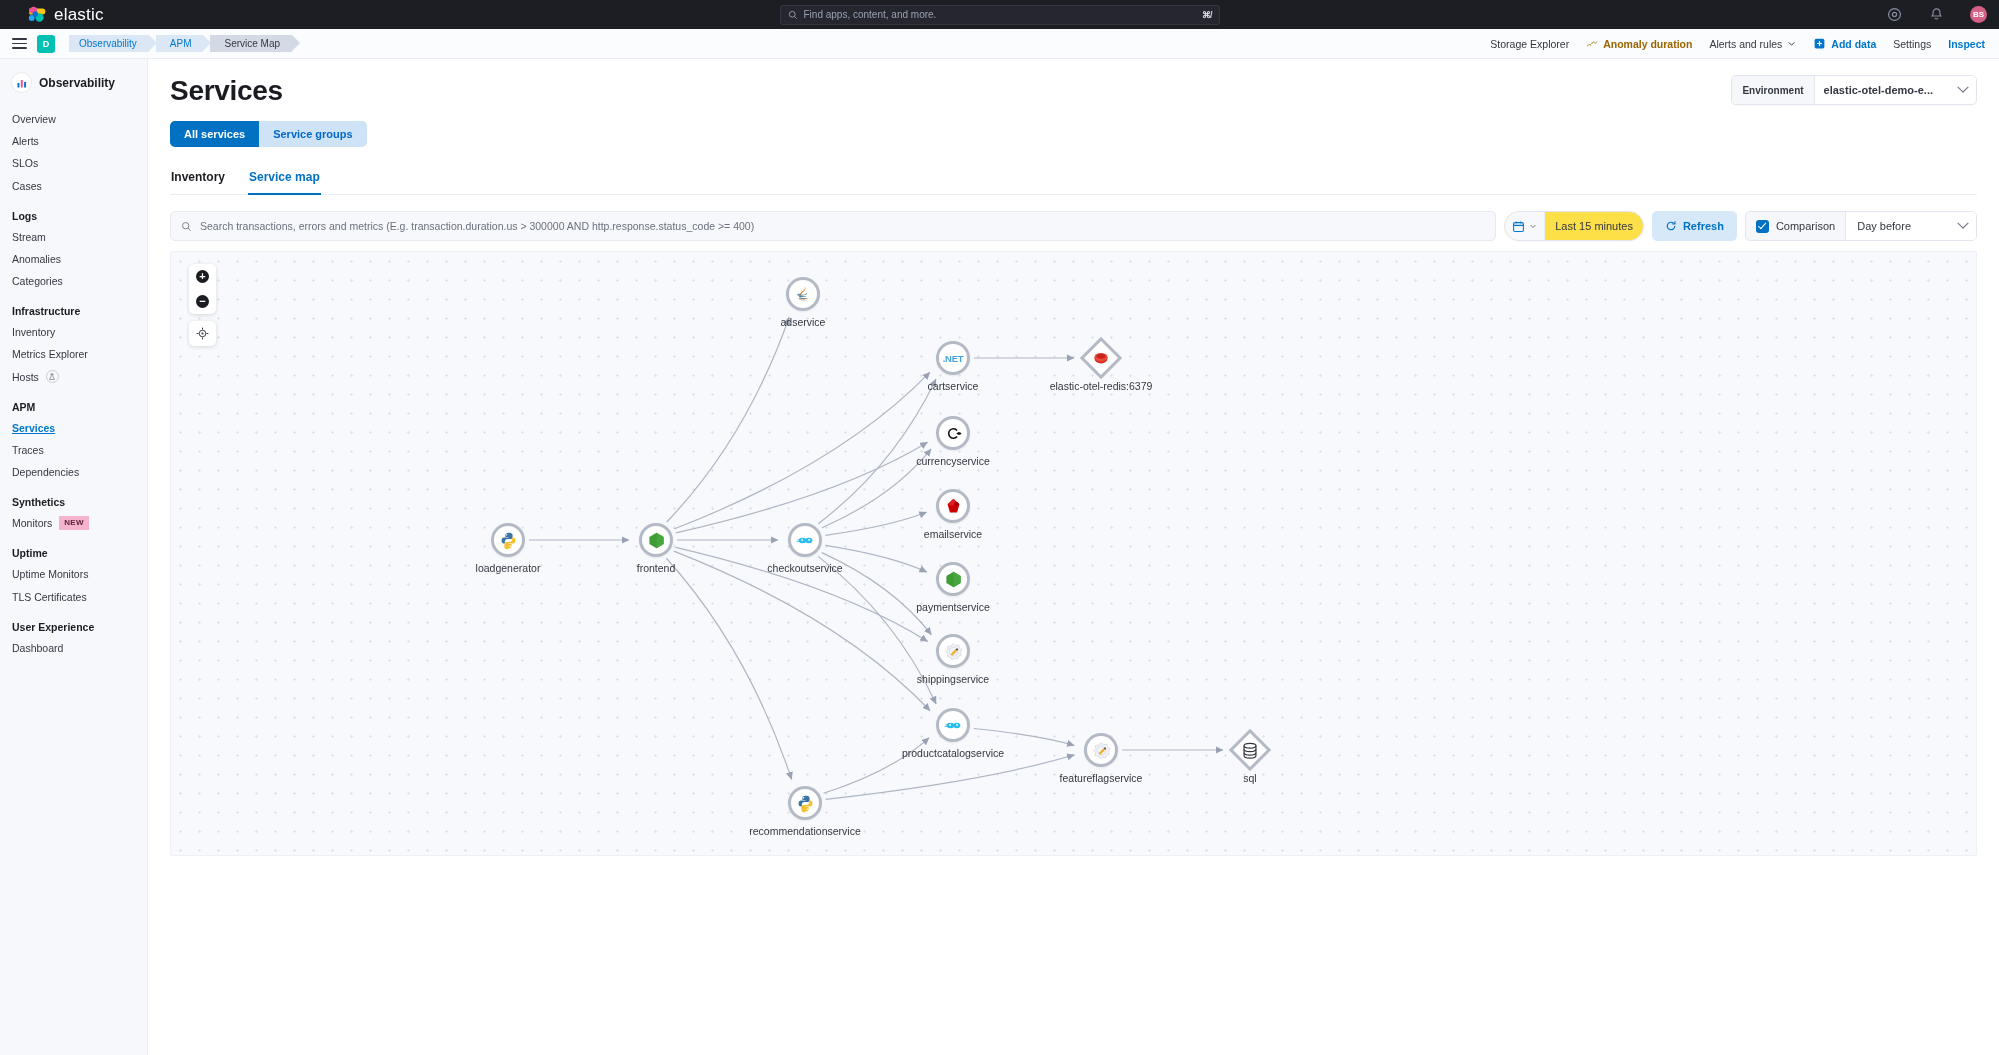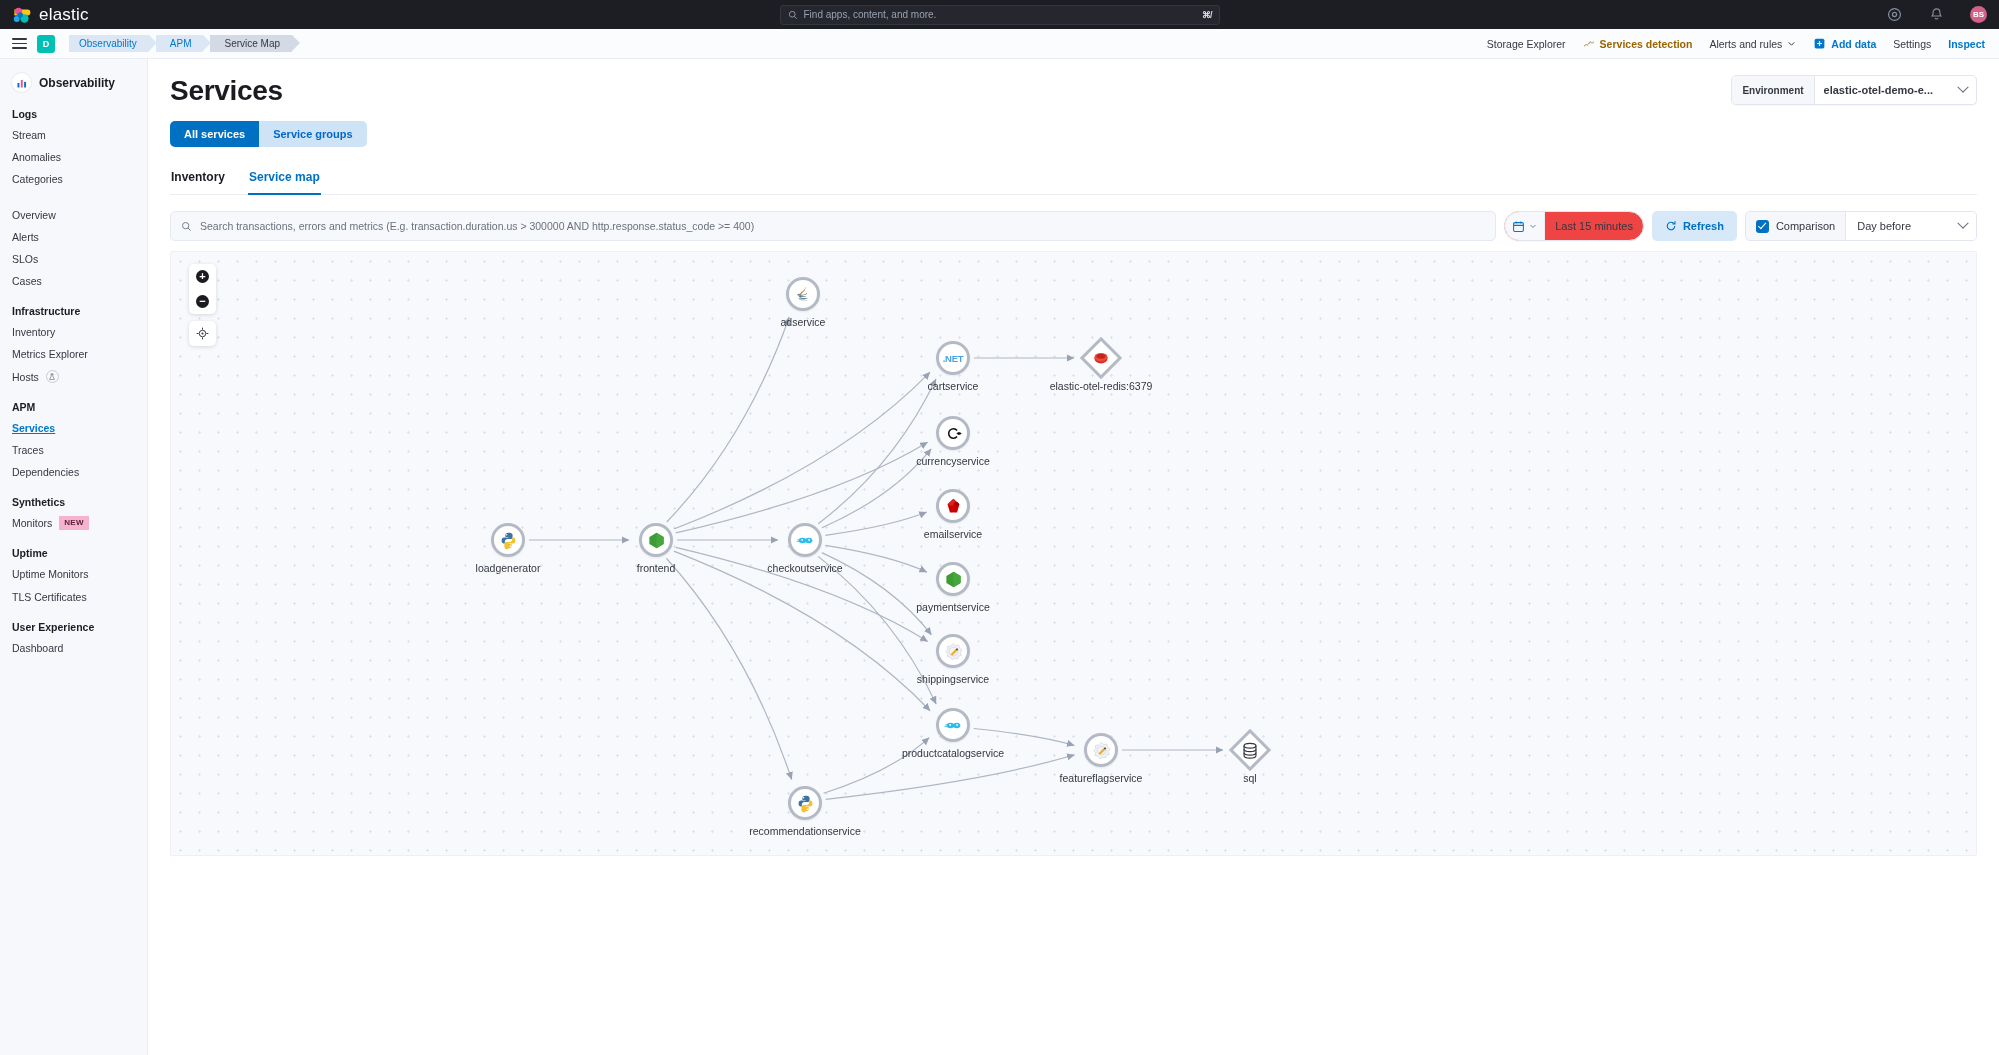--- a/index.html
+++ b/index.html
@@ -9,21 +9,21 @@
     background: #ffffff;
     overflow: hidden;
     -webkit-font-smoothing: antialiased;
   }
 
   
   .topbar {
     height: 29px; background: #1d1e24; display: flex;
     align-items: center; position: relative;
   }
-  .brand { display: flex; align-items: flex-end; gap: 8px; padding-left: 12px; }
+  .brand { display: flex; align-items: flex-start; gap: 8px; padding-left: 27px; }
   .brand-logo { width: 19px; height: 19px; position: relative; }
   .brand-name { color: #fff; font-size: 17px; letter-spacing: .2px; }
   .global-search {
     position: absolute; left: 50%; transform: translateX(-50%);
     width: 440px; height: 20px; background: #25262e;
     border: 1px solid #343741; border-radius: 3px;
     display: flex; align-items: center; padding: 0 7px; gap: 6px;
   }
   .global-search .ph { color: #98a2b3; font-size: 10px; flex: 1; }
   .gs-kbd { color: #d3dae6; font-size: 9px; font-weight: bold; letter-spacing:-1px;}
@@ -144,21 +144,21 @@
   }
   .tab.on { color: #0071c2; border-bottom-color: #0071c2; }
 
   .filter-row { display: flex; align-items: center; gap: 8px; margin-top: 16px; }
   .search-box {
     flex: 1; height: 30px; background: #f7f8fc; border: 1px solid #e6e9f0;
     border-radius: 5px; display: flex; align-items: center; gap: 8px; padding: 0 10px;
   }
   .search-box .ph { font-size: 10.5px; color: #6a717d; }
   .date-btn {
-    display: flex; align-items: center; background: #ef4444; border: 1px solid #e3e6ee;
+    display: flex; align-items: center; background: #fde047; border: 1px solid #e3e6ee;
     border-radius: 15px; height: 30px; overflow: hidden;
     box-shadow: 0 1px 1px rgba(0,0,0,.03);
     justify-content: center;
   }
   .date-btn .cal { display: flex; align-items: center; gap: 4px; padding: 0 7px; background:#f7f8fc; height:100%; border-right:1px solid #e9ecf3;}
   .date-btn .val { font-size: 11px; color: #343741; padding: 0 10px; }
   .refresh-btn {
     background: #d7e9f9; color: #0071c2; font-size: 11px; font-weight: bold;
     border-radius: 5px; height: 30px; display: flex; align-items: center;
     gap: 6px; padding: 0 13px; cursor: pointer;
@@ -279,21 +279,21 @@
     <span class="crumb">APM</span>
     <span class="crumb last">Service Map</span>
   </div>
 
   <div class="crumbbar-right">
     <span class="cb-link">Storage Explorer</span>
     <span class="cb-link amber bold">
       <svg width="12" height="12" viewBox="0 0 16 16">
           <path d="M2 11c2-6 4 2 6-4s4 4 6-2" fill="none" stroke="#9b6400" stroke-width="1.3" stroke-dasharray="2.4 1.4"></path>
         </svg>
-      <span>Services detection</span>
+      <span>Anomaly duration</span>
     </span>
     <span class="cb-link flex">
       <span>Alerts and rules</span>
       <svg width="9" height="9" viewBox="0 0 16 16">
           <path d="M3 6l5 5 5-5" fill="none" stroke="#343741" stroke-width="1.7"></path>
         </svg>
     </span>
     <span class="cb-link blue bold flex">
       <svg width="13" height="13" viewBox="0 0 16 16">
           <rect x="2" y="2" width="12" height="12" rx="2" fill="#0077cc"></rect>
@@ -314,31 +314,31 @@
         <svg width="12" height="12" viewBox="0 0 16 16">
           <rect x="2" y="8" width="2.6" height="6" fill="#0077cc"></rect>
           <rect x="6.4" y="4" width="2.6" height="10" fill="#f04e98"></rect>
           <rect x="10.8" y="6.5" width="2.6" height="7.5" fill="#0077cc"></rect>
         </svg>
       </span>
       <span class="side-head-title">Observability</span>
     </div>
 
     <div class="side-group">
+      <div class="side-item">Overview</div>
+      <div class="side-item">Alerts</div>
+      <div class="side-item">SLOs</div>
+      <div class="side-item">Cases</div>
+    </div>
+
+    <div class="side-group">
       <div class="side-group-title">Logs</div>
       <div class="side-item">Stream</div>
       <div class="side-item">Anomalies</div>
       <div class="side-item">Categories</div>
-    </div>
-
-    <div class="side-group">
-      <div class="side-item">Overview</div>
-      <div class="side-item">Alerts</div>
-      <div class="side-item">SLOs</div>
-      <div class="side-item">Cases</div>
     </div>
 
     <div class="side-group">
       <div class="side-group-title">Infrastructure</div>
       <div class="side-item">Inventory</div>
       <div class="side-item">Metrics Explorer</div>
       <div class="side-item">
         <span>Hosts</span>
         <span class="beaker">
           <svg width="8" height="8" viewBox="0 0 16 16">

